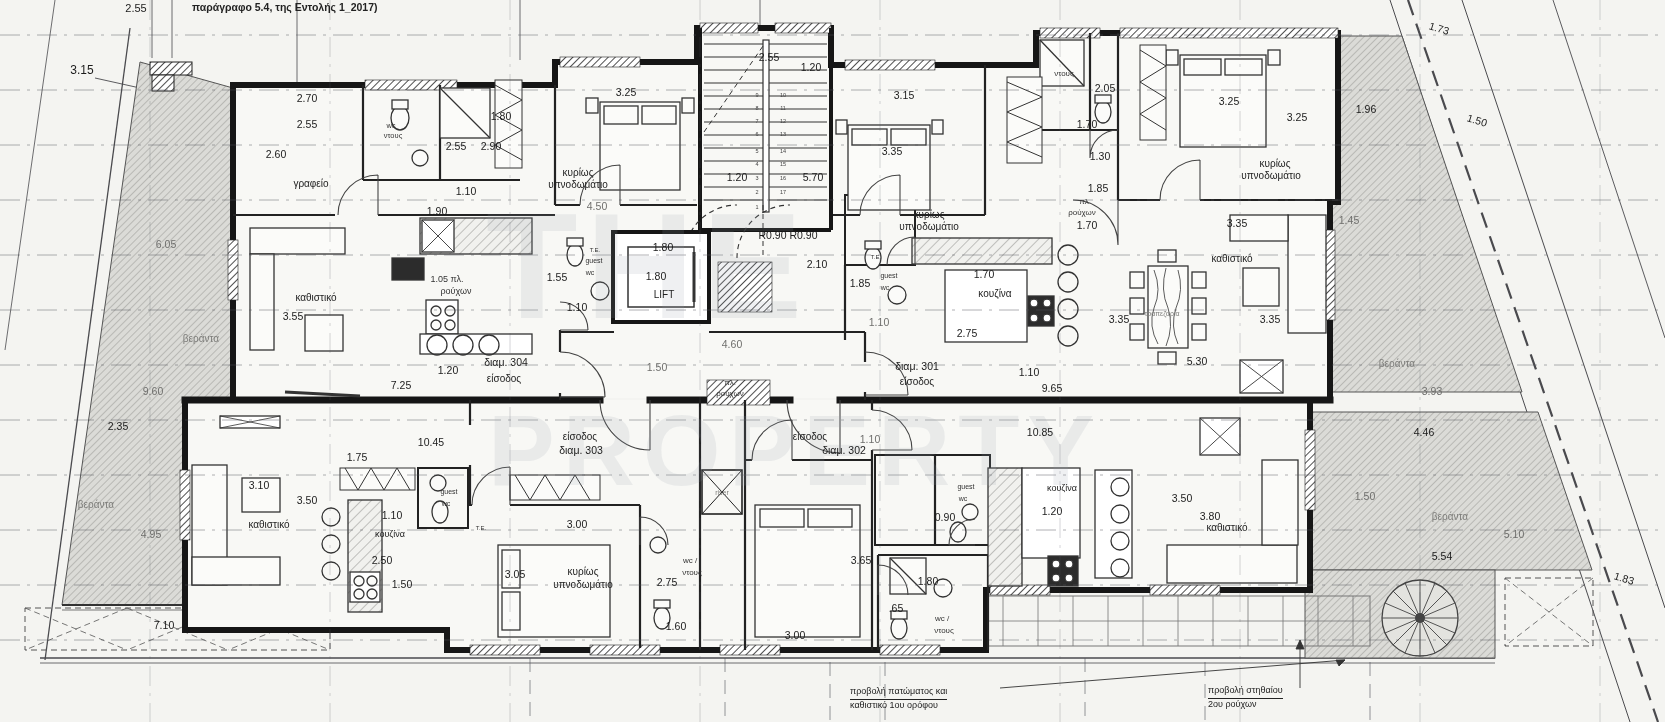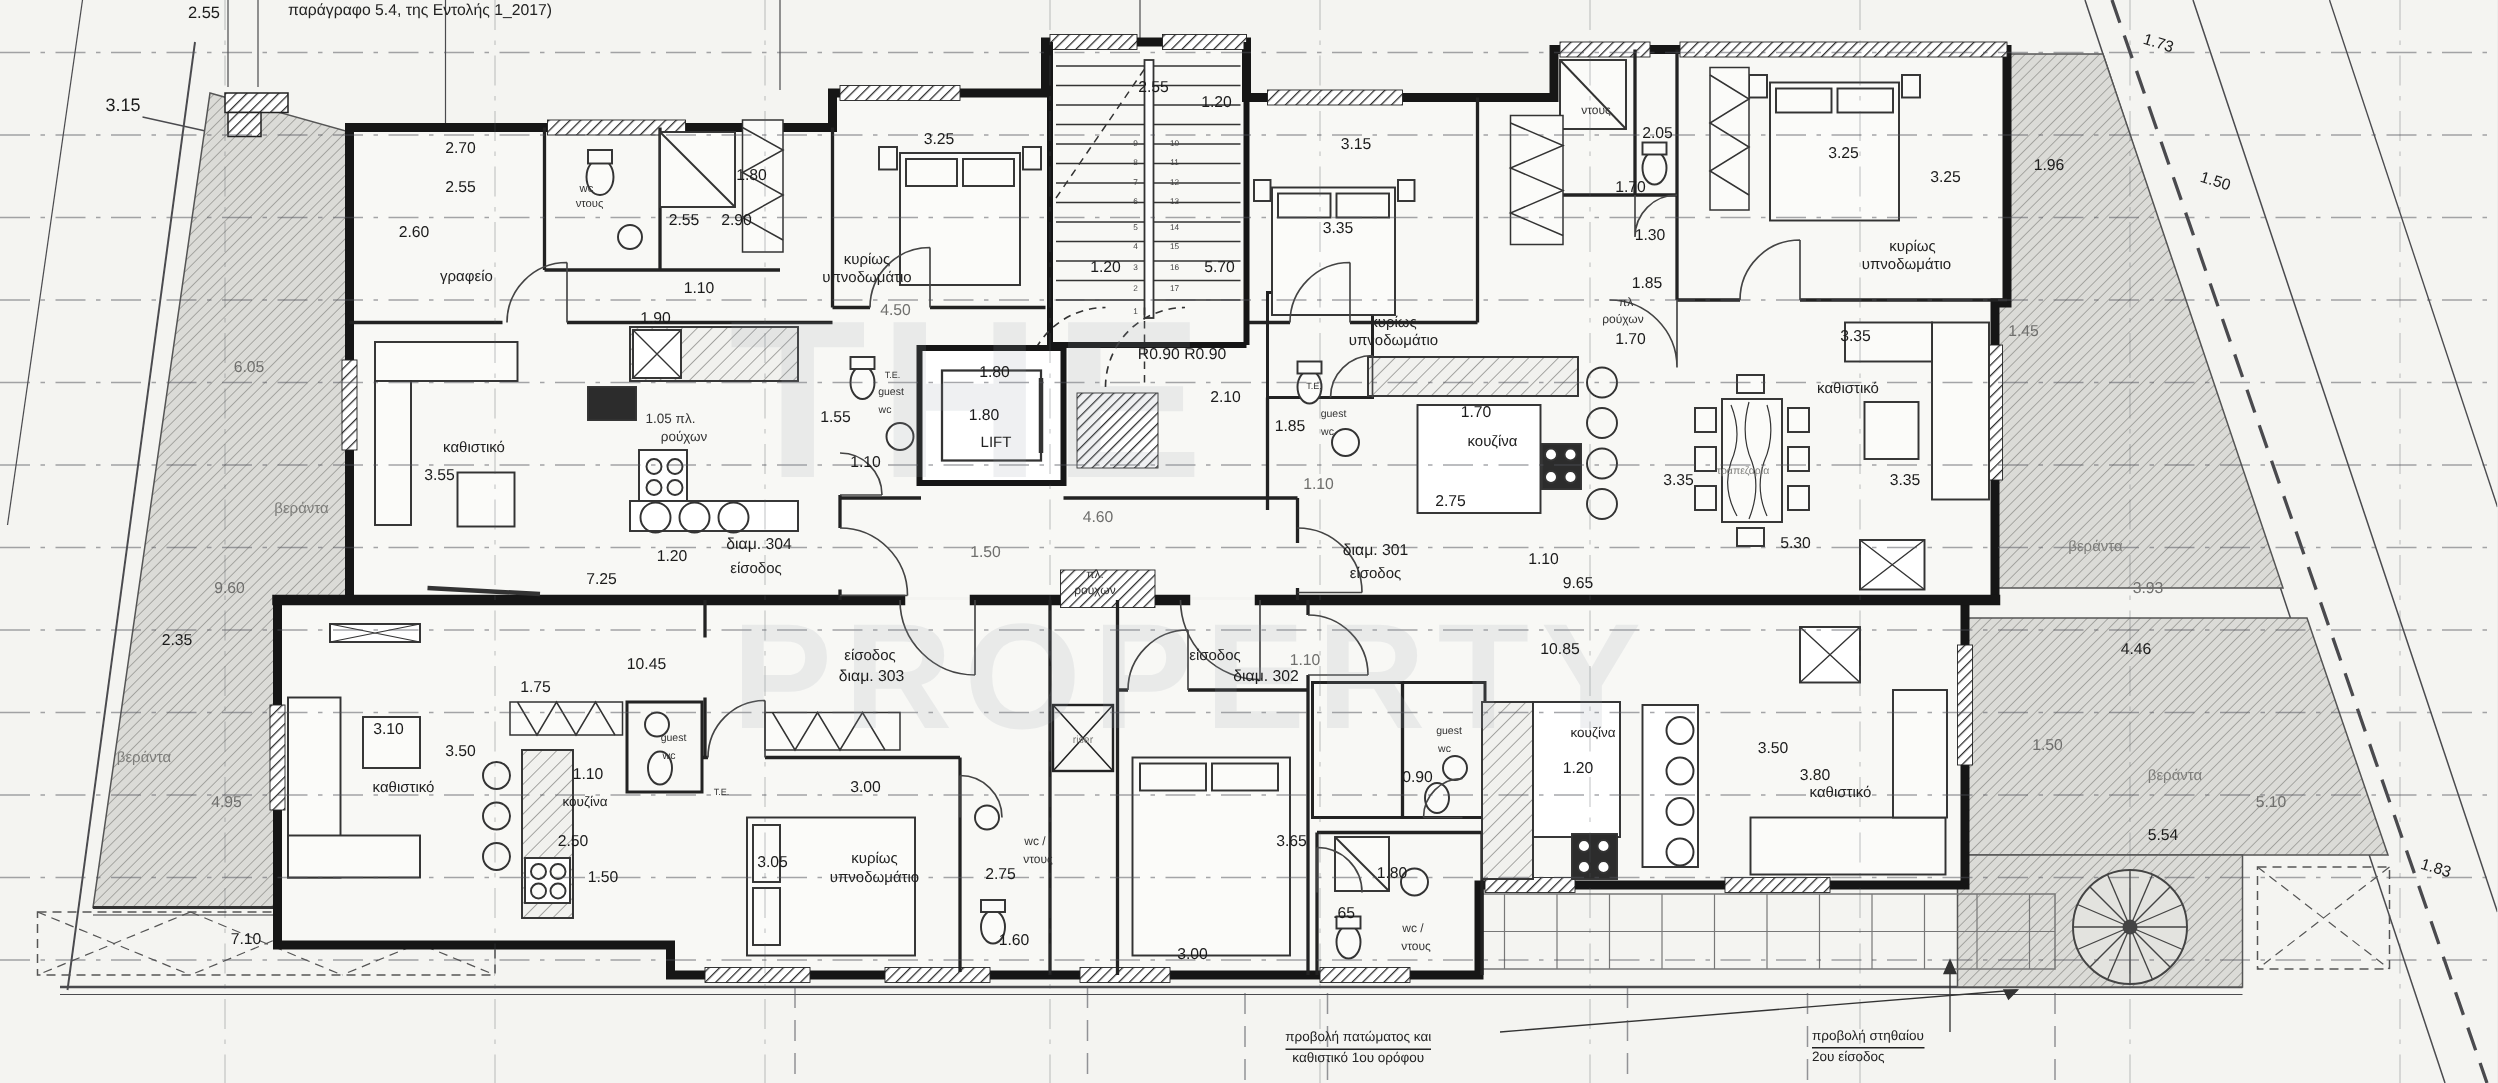--- a/index.html
+++ b/index.html
@@ -10,21 +10,21 @@
   text.d{fill:#1b1b1b;}
   text.r{fill:#222;}
   text.t{fill:#333;}
   text.m{fill:#333;}
   text.g{fill:#6f6f6d;}
   text.gr{fill:#7d7d7a;}
   text.s{fill:#444;}
   text.w{fill:#97a0ac;opacity:0.15;font-weight:700;letter-spacing:8px;}
   .note{position:absolute;font-size:9px;color:#222;line-height:1.3;}
   .note .u{border-bottom:1px solid #222;padding-bottom:1px;display:inline-block;}
-  .hdr{position:absolute;left:192px;top:1px;font-size:10.5px;color:#222;}
+  .hdr{position:absolute;left:192px;top:1px;font-size:10.5px;color:#222;font-weight:bold;}
 </style>
 </head>
 <body>
 
 <div class="stage">
 <svg width="1665" height="722" viewBox="0 0 1665 722">
   <defs>
     <pattern id="hv" width="5" height="5" patternUnits="userSpaceOnUse" patternTransform="rotate(45)">
       <rect width="5" height="5" fill="#dbdbd7"></rect>
       <line x1="0" y1="0" x2="0" y2="5" stroke="#a0a09c" stroke-width="1.2"></line>
@@ -588,21 +588,21 @@
         <text x="783" y="123" font-size="5.5" class="lb s">12</text>
         <text x="783" y="136" font-size="5.5" class="lb s">13</text>
         <text x="783" y="153" font-size="5.5" class="lb s">14</text>
         <text x="783" y="166" font-size="5.5" class="lb s">15</text>
         <text x="783" y="180" font-size="5.5" class="lb s">16</text>
         <text x="783" y="194" font-size="5.5" class="lb s">17</text>
       </g>
 </svg>
 
 <div class="hdr">παράγραφο 5.4, της Εντολής 1_2017)</div>
-<div class="note" style="left:818px;top:686px;width:175px;text-align:center;">
+<div class="note" style="left:850px;top:686px;width:175px;">
   <span class="u">προβολή πατώματος και</span><br>
   <span>καθιστικό 1ου ορόφου</span>
 </div>
 <div class="note" style="left:1208px;top:685px;width:130px;">
   <span class="u">προβολή στηθαίου</span><br>
-  <span>2ου είσοδος</span>
+  <span>2ου ρούχων</span>
 </div>
 </div>
 
 </body></html>

